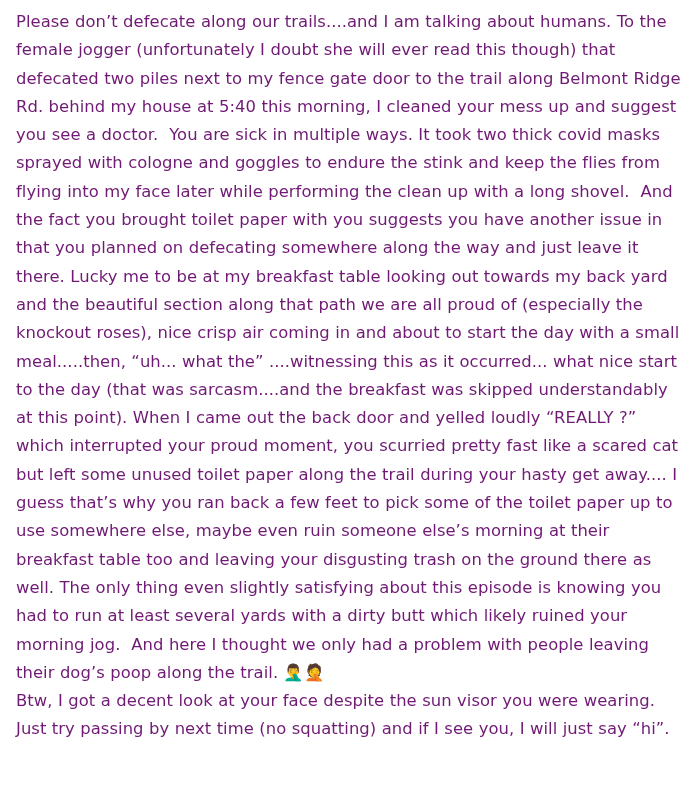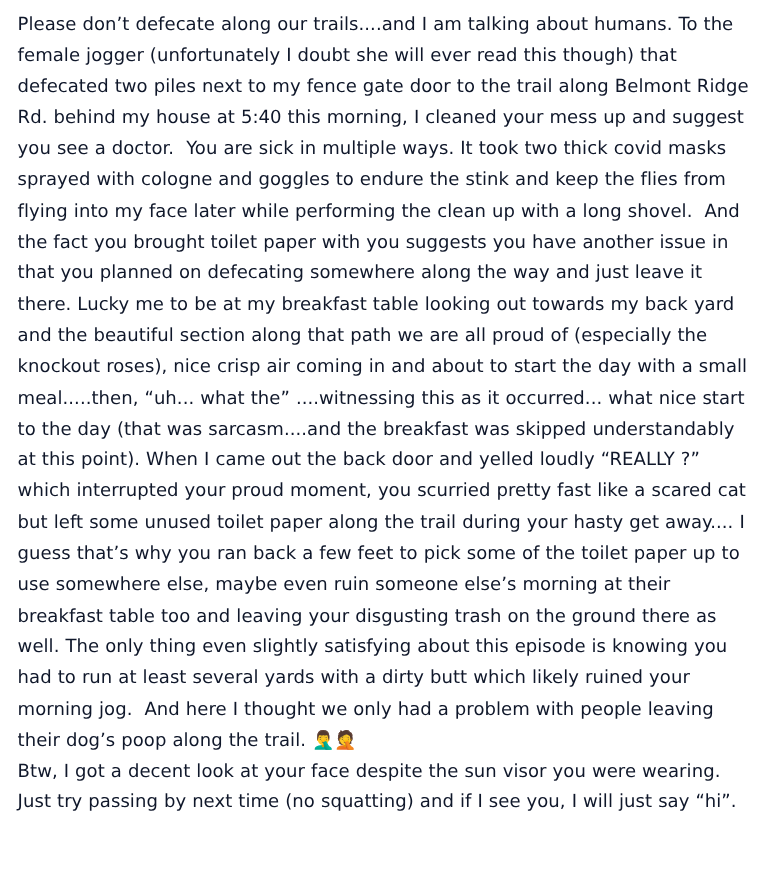--- a/index.html
+++ b/index.html
@@ -17,21 +17,21 @@
   .page {
     width: 700px;
     height: 796px;
     box-sizing: border-box;
     padding: 8px 14px 0 16px;
     background: #ffffff;
   }
   .post-text {
     font-size: 16.4px;
     line-height: 28.3px;
-    color: #0f172a;
+    color: #701a75;
     letter-spacing: 0.05px;
     word-spacing: 0.2px;
     text-align: left;
     white-space: pre-wrap;
     font-family: "DejaVu Sans", sans-serif;
   }
 </style>
 </head>
 <body>
 

